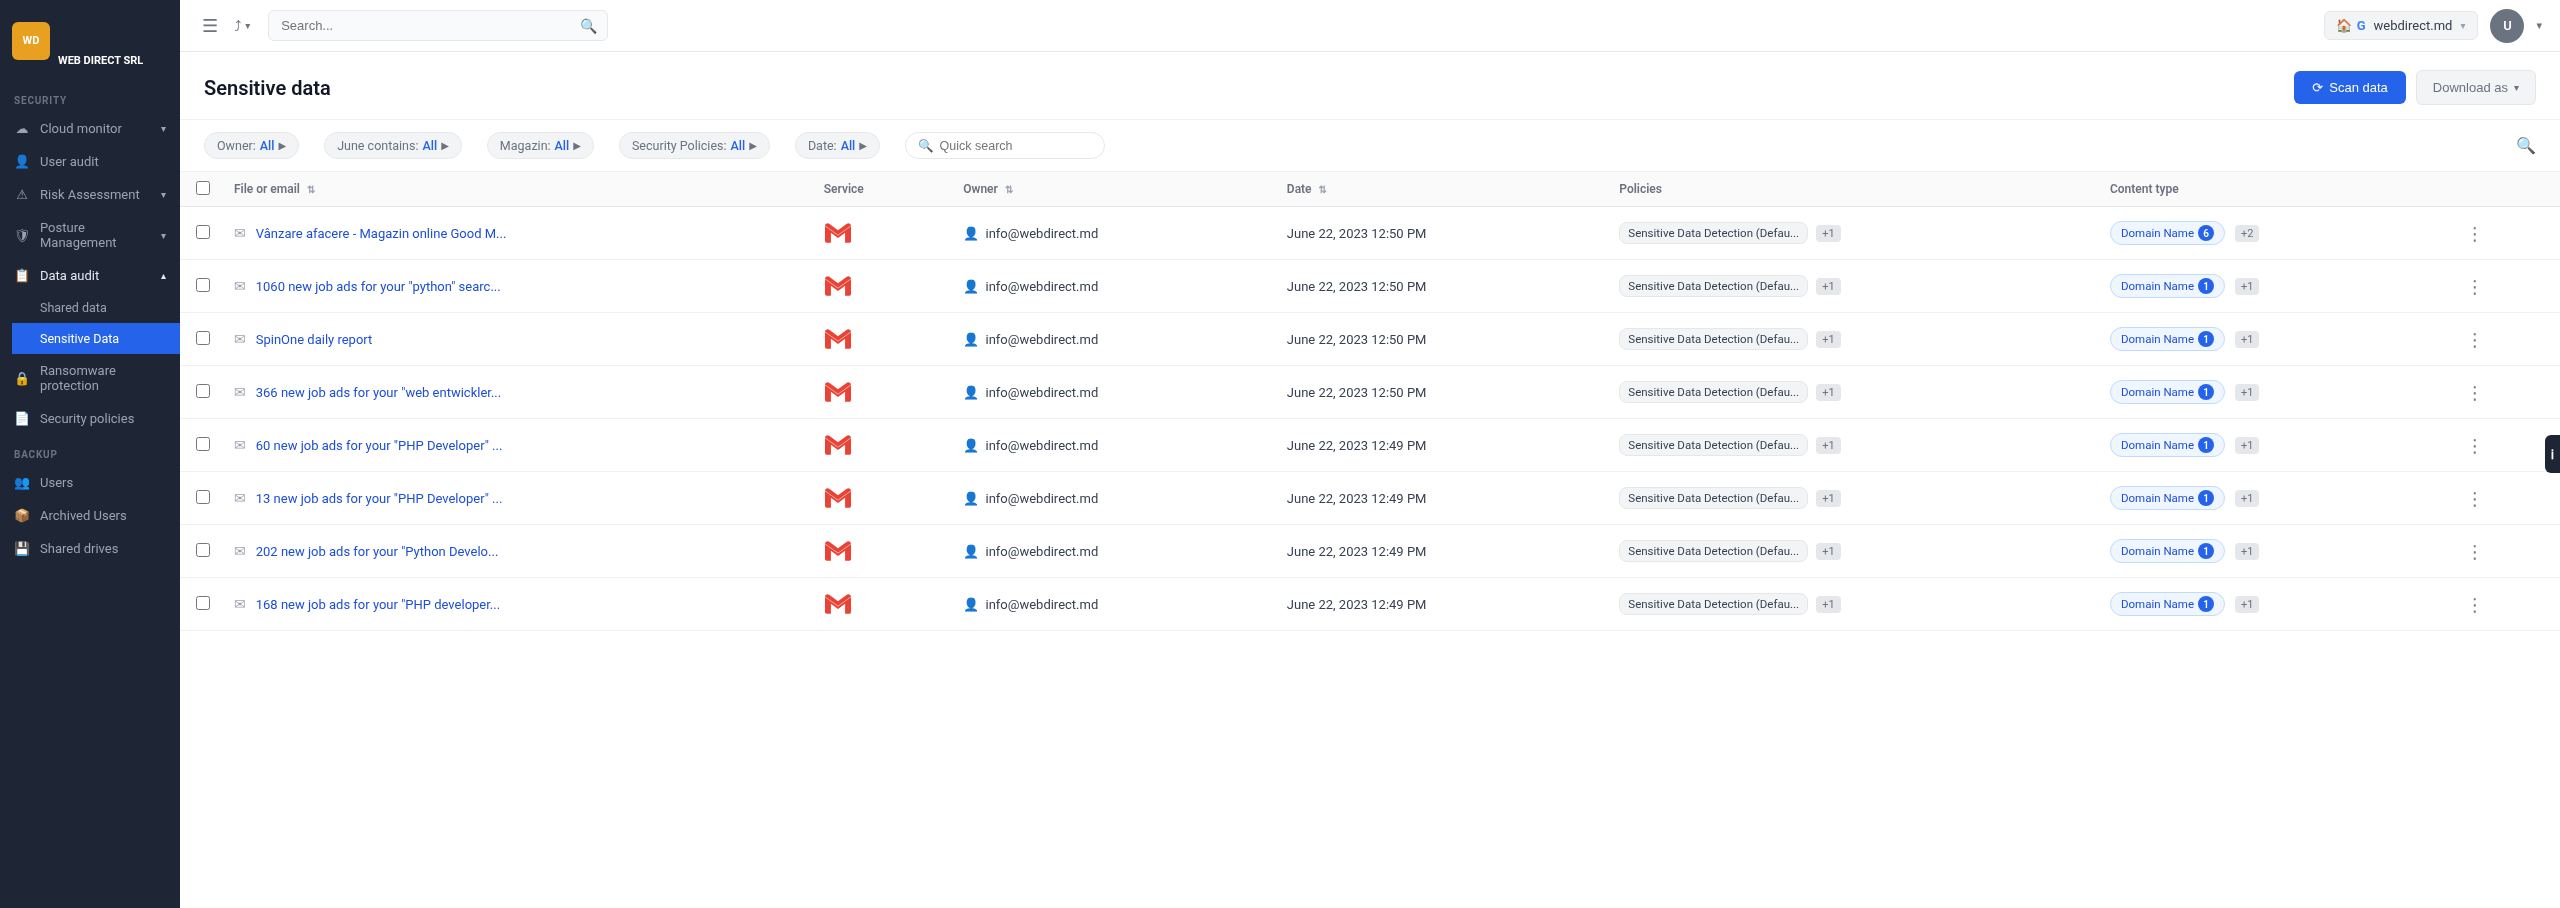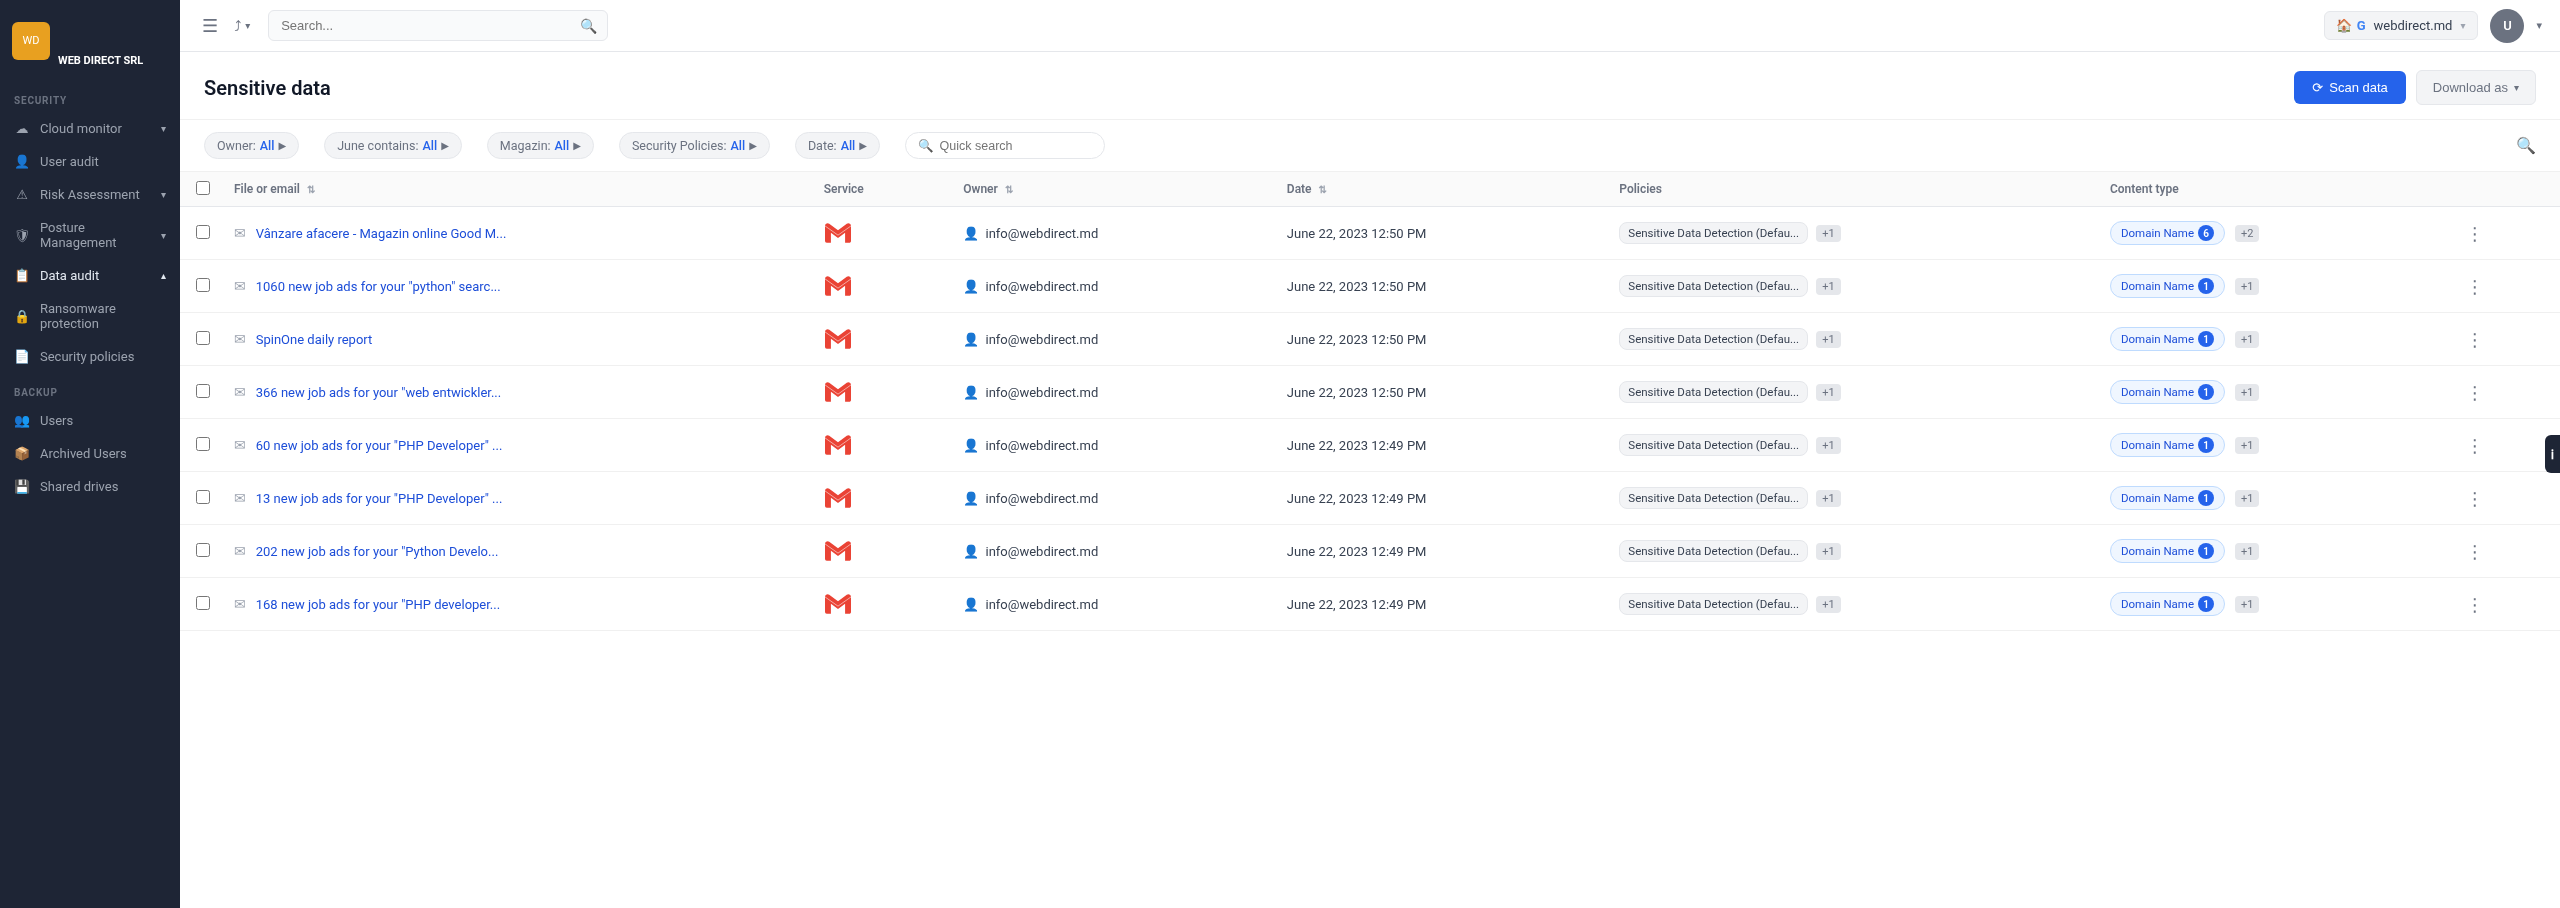--- a/index.html
+++ b/index.html
@@ -23,21 +23,21 @@
       gap: 8px;
     }
     .logo-icon {
       width: 38px;
       height: 38px;
       background: #e8a020;
       border-radius: 6px;
       display: flex;
       align-items: center;
       justify-content: center;
-      font-weight: 400;
+      font-weight: 700;
       font-size: 11px;
       color: white;
       flex-shrink: 0;
     }
     .logo-text {
       font-size: 11px;
       font-weight: 700;
       color: #ffffff;
       line-height: 1.2;
       text-transform: uppercase;
@@ -411,20 +411,28 @@
   <div class="sidebar-item">
     <span class="icon">🛡</span>
     <span>Posture Management</span>
     <span class="chevron">▾</span>
   </div>
 
   <div class="sidebar-item parent-active">
     <span class="icon">📋</span>
     <span>Data audit</span>
     <span class="chevron">▴</span>
+  </div>
+  <div class="sidebar-sub">
+    <div class="sidebar-item">
+      <span>Shared data</span>
+    </div>
+    <div class="sidebar-item active">
+      <span>Sensitive Data</span>
+    </div>
   </div>
 
   <div class="sidebar-item">
     <span class="icon">🔒</span>
     <span>Ransomware protection</span>
   </div>
 
   <div class="sidebar-item">
     <span class="icon">📄</span>
     <span>Security policies</span>

